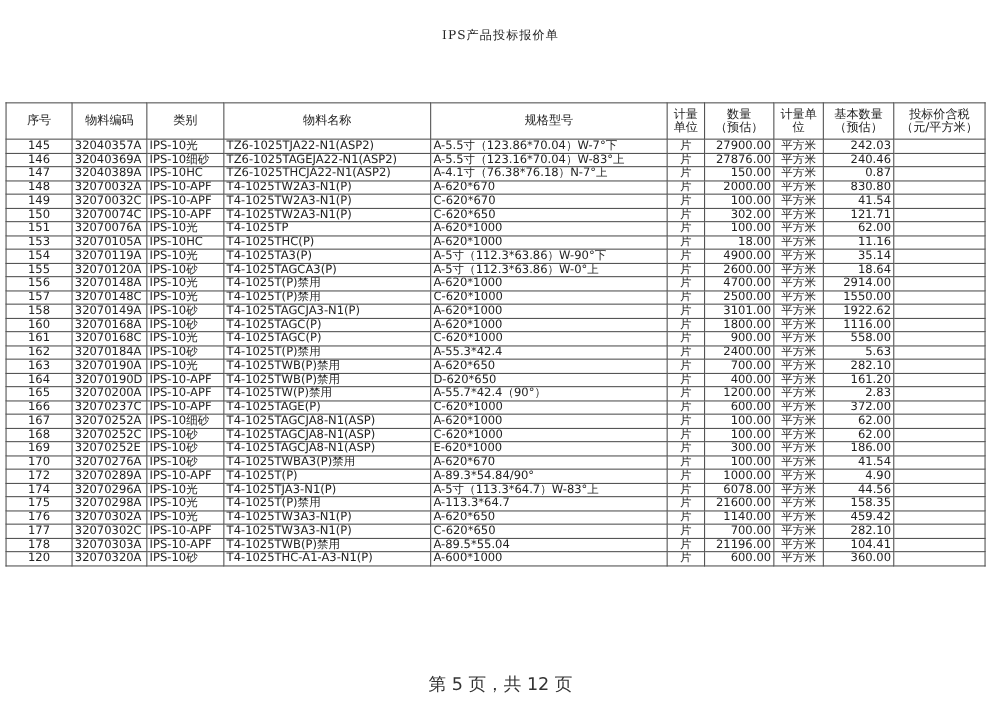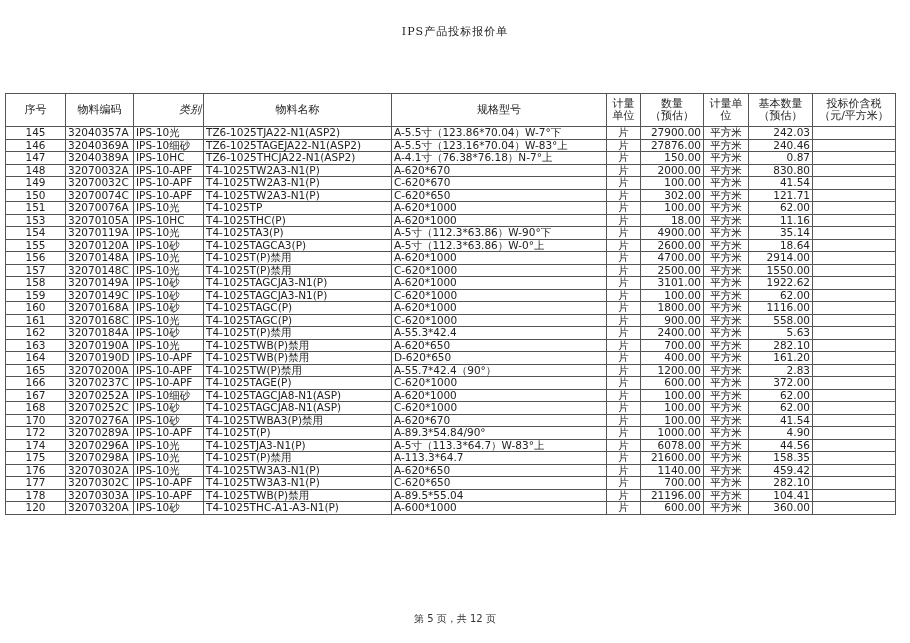--- a/index.html
+++ b/index.html
@@ -2,26 +2,26 @@
 <html><head>
 <meta charset="utf-8">
 <style>
   html, body { margin: 0; padding: 0; background: #ffffff; }
   body { width: 910px; height: 643px; position: relative; overflow: hidden; font-family: "DejaVu Sans", "Liberation Sans", sans-serif; color: #222; }
   .stamp { position: absolute; left: 590px; top: 0; width: 150px; height: 12px; opacity: 0.35; }
   .doc-title { position: absolute; top: 24px; left: 0; width: 910px; text-align: center; font-family: "DejaVu Serif", "Liberation Serif", serif; font-size: 11px; letter-spacing: 1px; color: #222; }
   table.quote { position: absolute; left: 5px; top: 57px; border-collapse: collapse; table-layout: fixed; width: 890px; font-size: 10.5px; line-height: 11px; margin-top: 36px; }
   table.quote th, table.quote td { border: 1px solid #555; padding: 0 2px; white-space: nowrap; overflow: hidden; }
   table.quote th { font-weight: normal; height: 32px; text-align: center; font-size: 11px; line-height: 12px; color: #222; }
-  table.quote th.left { text-align: right; font-style: italic; }
+  table.quote th.left { text-align: center; }
   table.quote td { height: 11.5px; color: #222; }
   td.c { text-align: center; }
   td.r { text-align: right; }
   td.l { text-align: left; }
-  .footer { position: absolute; top: 612px; left: 0; width: 910px; text-align: center; font-size: 10px; color: #333; }
+  .footer { position: absolute; top: 612px; left: 0; width: 910px; text-align: center; font-size: 16px; color: #333; }
 </style>
 </head>
 <body>
 
 <div class="stamp"></div>
 
 <div class="doc-title">IPS产品投标报价单</div>
 
 <table class="quote">
   <colgroup>
@@ -201,32 +201,20 @@
         <td class="l">IPS-10砂</td>
         <td class="l">T4-1025TAGCJA3-N1(P)</td>
         <td class="l">A-620*1000</td>
         <td class="c">片</td>
         <td class="r">3101.00</td>
         <td class="c">平方米</td>
         <td class="r">1922.62</td>
         <td class="r"></td>
       </tr>
       <tr>
-        <td class="c">159</td>
-        <td class="l">32070149C</td>
-        <td class="l">IPS-10砂</td>
-        <td class="l">T4-1025TAGCJA3-N1(P)</td>
-        <td class="l">C-620*1000</td>
-        <td class="c">片</td>
-        <td class="r">100.00</td>
-        <td class="c">平方米</td>
-        <td class="r">62.00</td>
-        <td class="r"></td>
-      </tr>
-      <tr>
         <td class="c">160</td>
         <td class="l">32070168A</td>
         <td class="l">IPS-10砂</td>
         <td class="l">T4-1025TAGC(P)</td>
         <td class="l">A-620*1000</td>
         <td class="c">片</td>
         <td class="r">1800.00</td>
         <td class="c">平方米</td>
         <td class="r">1116.00</td>
         <td class="r"></td>
@@ -318,20 +306,32 @@
       <tr>
         <td class="c">168</td>
         <td class="l">32070252C</td>
         <td class="l">IPS-10砂</td>
         <td class="l">T4-1025TAGCJA8-N1(ASP)</td>
         <td class="l">C-620*1000</td>
         <td class="c">片</td>
         <td class="r">100.00</td>
         <td class="c">平方米</td>
         <td class="r">62.00</td>
+        <td class="r"></td>
+      </tr>
+      <tr>
+        <td class="c">169</td>
+        <td class="l">32070252E</td>
+        <td class="l">IPS-10砂</td>
+        <td class="l">T4-1025TAGCJA8-N1(ASP)</td>
+        <td class="l">E-620*1000</td>
+        <td class="c">片</td>
+        <td class="r">300.00</td>
+        <td class="c">平方米</td>
+        <td class="r">186.00</td>
         <td class="r"></td>
       </tr>
       <tr>
         <td class="c">170</td>
         <td class="l">32070276A</td>
         <td class="l">IPS-10砂</td>
         <td class="l">T4-1025TWBA3(P)禁用</td>
         <td class="l">A-620*670</td>
         <td class="c">片</td>
         <td class="r">100.00</td>

